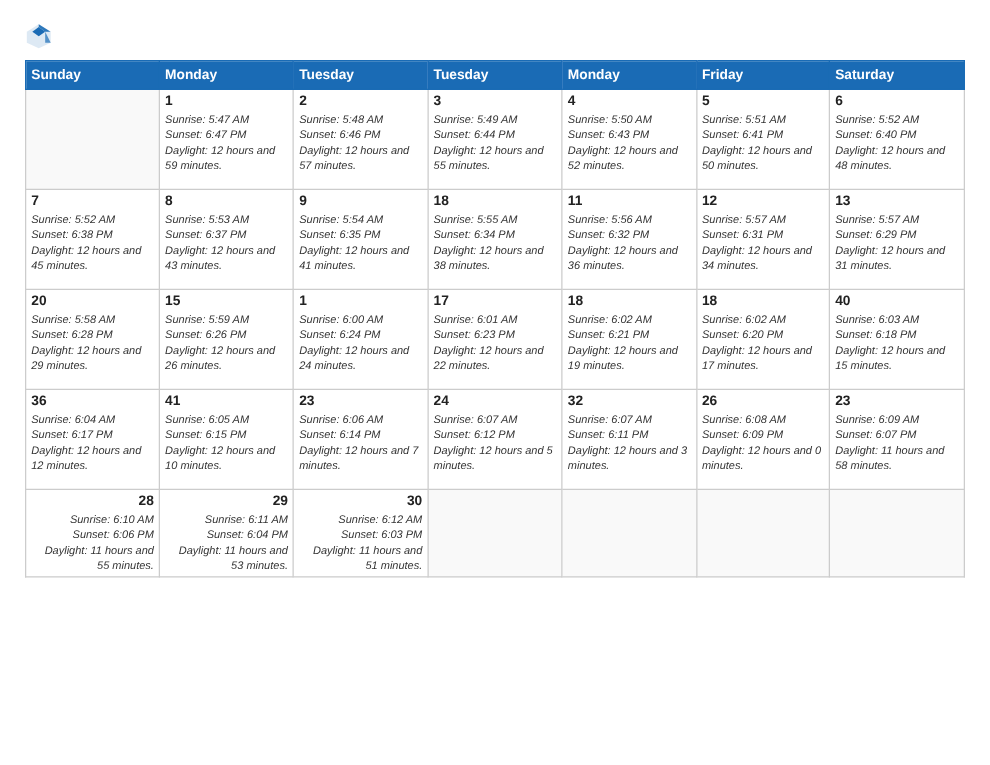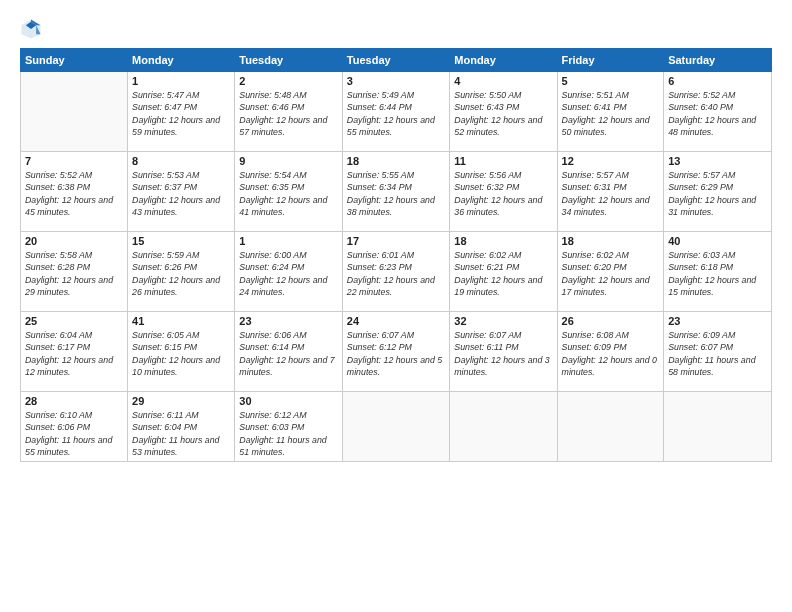--- a/index.html
+++ b/index.html
@@ -85,20 +85,21 @@
       color: #333;
       font-size: 8.8px;
       line-height: 1.4;
       font-style: italic;
     }
     tbody tr td.empty {
       background: #f9f9f9;
     }
     tbody tr:last-child td {
       height: 68px;
+      text-align: right;
     }
   </style>
 </head>
 <body>
 
 <div class="page">
   <div class="header">
     <div class="logo">
       <svg class="logo-icon" viewBox="0 0 30 30">
         <polygon points="15,2 28,10 28,22 15,28 2,22 2,10" fill="#1a6bb5" opacity="0.15"></polygon>
@@ -212,21 +213,21 @@
             <span class="day-num">18</span>
             <div class="sun-info">Sunrise: 6:02 AM<br>Sunset: 6:20 PM<br>Daylight: 12 hours and 17 minutes.</div>
           </td>
           <td>
             <span class="day-num">40</span>
             <div class="sun-info">Sunrise: 6:03 AM<br>Sunset: 6:18 PM<br>Daylight: 12 hours and 15 minutes.</div>
           </td>
         </tr>
         <tr>
           <td>
-            <span class="day-num">25</span>
+            <span class="day-num">36</span>
             <div class="sun-info">Sunrise: 6:04 AM<br>Sunset: 6:17 PM<br>Daylight: 12 hours and 12 minutes.</div>
           </td>
           <td>
             <span class="day-num">41</span>
             <div class="sun-info">Sunrise: 6:05 AM<br>Sunset: 6:15 PM<br>Daylight: 12 hours and 10 minutes.</div>
           </td>
           <td>
             <span class="day-num">23</span>
             <div class="sun-info">Sunrise: 6:06 AM<br>Sunset: 6:14 PM<br>Daylight: 12 hours and 7 minutes.</div>
           </td>

